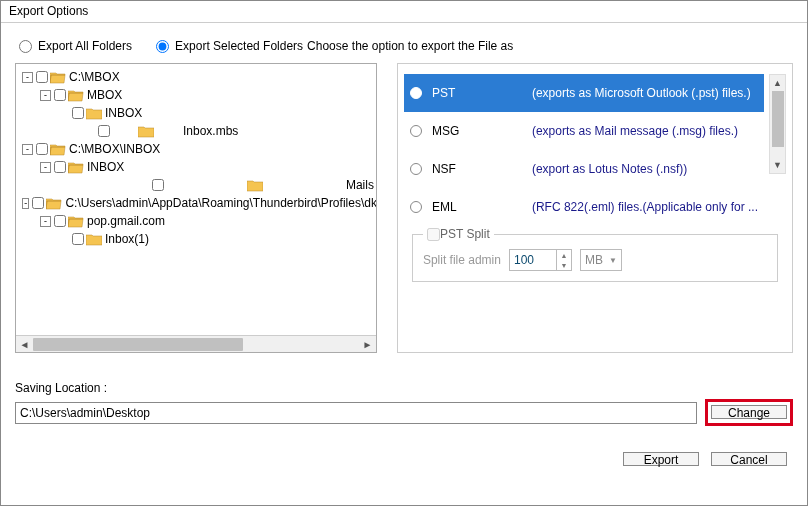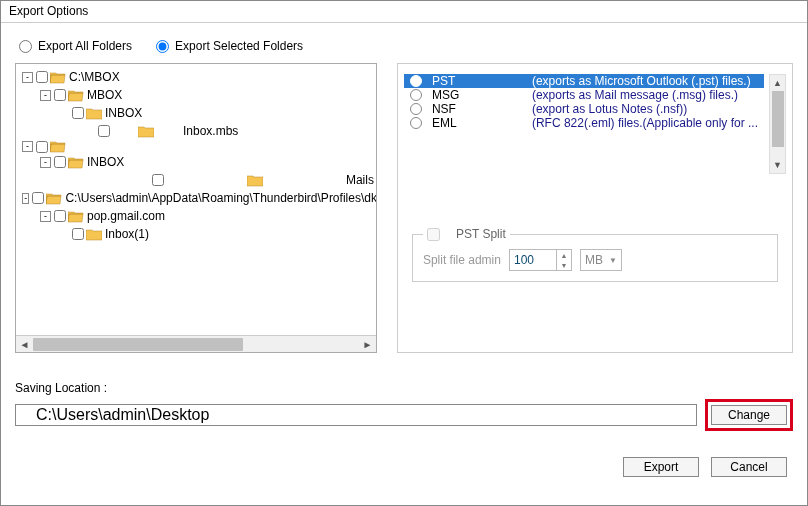--- a/index.html
+++ b/index.html
@@ -21,67 +21,68 @@
 .folder-icon svg { display: block; }
 .tree-label { }
 .hscroll { position: absolute; bottom: 0; left: 0; right: 0; height: 17px; background: #f0f0f0; border-top: 1px solid #ccc; display: flex; align-items: center; }
 .hscroll .arrow { width: 17px; height: 17px; display: flex; align-items: center; justify-content: center; font-size: 10px; color: #555; cursor: pointer; }
 .hscroll .track { flex: 1; height: 100%; position: relative; }
 .hscroll .thumb { position: absolute; left: 0; top: 2px; height: 13px; width: 210px; background: #c0c0c0; border-radius: 1px; }
 .right-col { flex: 1; display: flex; flex-direction: column; }
 .right-label { padding: 6px 0 10px 0; }
 .format-panel { border: 1px solid #ccc; height: 290px; padding: 10px 6px; position: relative; }
 .format-list { border: none; height: 100px; position: relative; }
-.fmt-row { display: flex; align-items: center; height: 14px; padding: 0 6px; gap: 10px; cursor: pointer; }
+.fmt-row { display: flex; align-items: center; height: 38px; padding: 0 6px; gap: 10px; cursor: pointer; }
 .fmt-row.selected { background: #2b7cd3; color: #fff; }
 .fmt-radio { width: 12px; height: 12px; border: 1px solid #888; border-radius: 50%; display: inline-flex; align-items: center; justify-content: center; background: #fff; }
 .fmt-row.selected .fmt-radio { border-color: #fff; }
 .fmt-radio .dot { width: 6px; height: 6px; background: #333; border-radius: 50%; }
 .fmt-row.selected .fmt-radio .dot { background: #fff; }
 .fmt-name { width: 90px; }
 .fmt-desc { flex: 1; white-space: nowrap; overflow: hidden; text-overflow: ellipsis; color: #1a1a8a; }
 .fmt-row.selected .fmt-desc { color: #fff; }
 .vscroll { position: absolute; right: 6px; top: 10px; width: 17px; height: 100px; background: #f0f0f0; border: 1px solid #ddd; display: flex; flex-direction: column; }
 .vscroll .arrow { height: 16px; display: flex; align-items: center; justify-content: center; font-size: 9px; color: #555; cursor: pointer; }
 .vscroll .track { flex: 1; position: relative; }
 .vscroll .thumb { position: absolute; top: 0; left: 2px; width: 12px; height: 56px; background: #c0c0c0; }
 .pst-split { border: 1px solid #ccc; margin: 60px 8px 0 8px; padding: 14px 10px 10px 10px; position: relative; }
-.pst-split .legend { position: absolute; top: -8px; left: 10px; background: #fff; padding: 0 4px; display: flex; align-items: center; gap: 16px; color: #666; }
+.pst-split .legend { position: absolute; top: -8px; left: 10px; background: #fff; padding: 0 4px; display: flex; align-items: center; gap: 0; color: #666; }
 .pst-split .row { display: flex; align-items: center; gap: 8px; color: #999; }
 .spinner { display: flex; align-items: center; border: 1px solid #bbb; height: 22px; }
 .spinner input { width: 46px; border: none; padding: 0 4px; height: 20px; font-size: 12px; color: #0c4a6e; background: #fff; }
 .spinner .btns { display: flex; flex-direction: column; border-left: 1px solid #bbb; }
 .spinner .btns div { width: 14px; height: 10px; font-size: 7px; display: flex; align-items: center; justify-content: center; color: #777; cursor: pointer; }
 .unit-sel { border: 1px solid #bbb; height: 22px; display: flex; align-items: center; padding: 0 4px; gap: 6px; color: #888; }
 .unit-sel .arrow { font-size: 8px; }
 .saving-row { margin-top: 28px; }
 .saving-label { font-size: 12px; margin-bottom: 4px; }
 .saving-input-row { display: flex; align-items: center; gap: 8px; }
-.path-input { flex: 1; height: 22px; border: 1px solid #888; padding: 0 20px; font-size: 16px; }
+.path-input { flex: 1; height: 22px; border: 1px solid #888; padding: 0 4px; font-size: 12px; }
 .change-wrap { border: 3px solid #d6001c; padding: 3px; }
-.btn { height: 20px; min-width: 76px; border: 1px solid #888; background: #f5f5f5; font-size: 12px; cursor: pointer; }
+.btn { height: 14px; min-width: 76px; border: 1px solid #888; background: #f5f5f5; font-size: 12px; cursor: pointer; }
 .bottom-row { display: flex; justify-content: flex-end; gap: 12px; margin-top: 26px; padding-right: 6px; }
 </style>
 </head>
 <body>
 
 <div class="window">
   <div class="titlebar">Export Options</div>
   <div class="content">
     <div style="display:flex;">
       <div class="radio-row">
         <label class="radio-opt">
           <input type="radio" name="scope" style="">
           <span>Export All Folders</span>
         </label>
         <label class="radio-opt">
           <input type="radio" name="scope" checked="" style="">
           <span>Export Selected Folders</span>
         </label>
       </div>
+      <div style="flex:1" class="right-label">Choose the option to export the File as</div>
     </div>
 
     <div class="main-row">
       <div class="tree-panel">
         <div class="tree" id="tree">
             <div class="tree-row" style="padding-left: 4px;">
               <span class="exp">-</span>
               <input type="checkbox" class="chk" style="">
               <span class="folder-icon">
                 <svg width="16" height="13" viewBox="0 0 16 13">
@@ -121,20 +122,21 @@
               <span class="tree-label">Inbox.mbs</span>
             </div>
             <div class="tree-row" style="padding-left: 4px;">
               <span class="exp">-</span>
               <input type="checkbox" class="chk" style="">
               <span class="folder-icon">
                 <svg width="16" height="13" viewBox="0 0 16 13">
                   <path d="M0 2h6l1 1h8v1H1L0 12V2z M1 4h14l-1 8H0z" fill="#f5c451" stroke="#b8892b" stroke-width="0.5"></path>
                 </svg>
               </span>
+              <span class="tree-label">C:\MBOX\INBOX</span>
             </div>
             <div class="tree-row" style="padding-left: 22px;">
               <span class="exp">-</span>
               <input type="checkbox" class="chk" style="">
               <span class="folder-icon">
                 <svg width="16" height="13" viewBox="0 0 16 13">
                   <path d="M0 2h6l1 1h8v1H1L0 12V2z M1 4h14l-1 8H0z" fill="#f5c451" stroke="#b8892b" stroke-width="0.5"></path>
                 </svg>
               </span>
               <span class="tree-label">INBOX</span>

